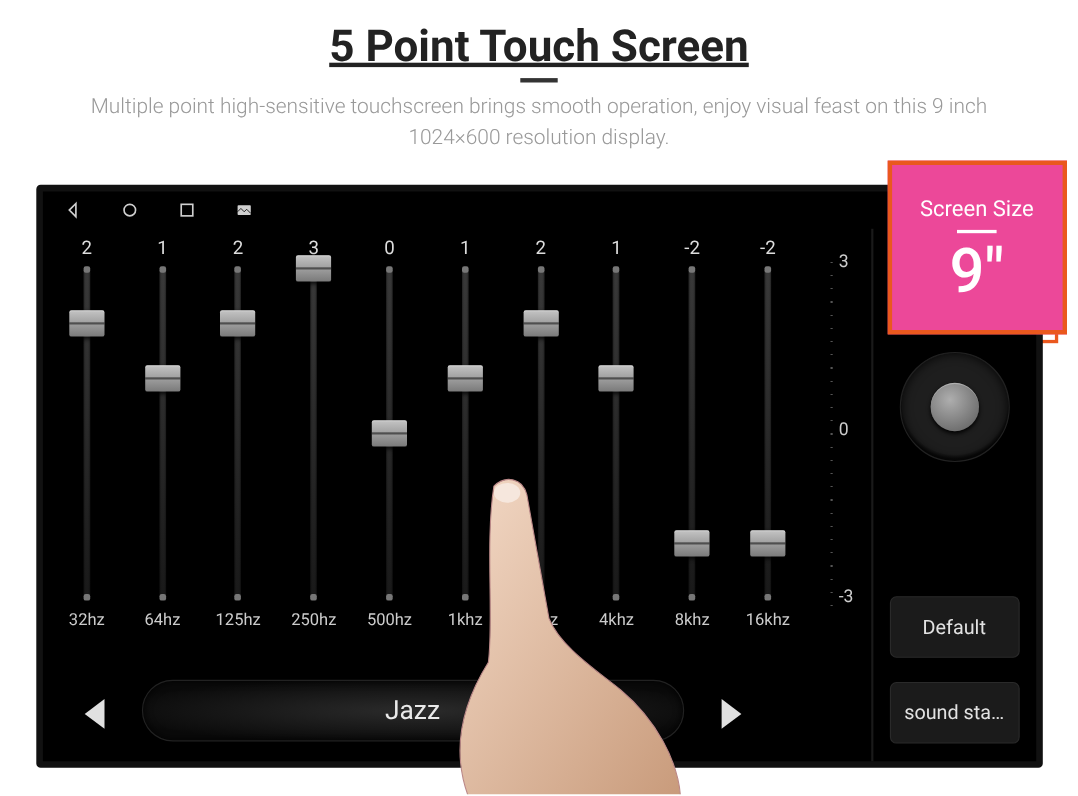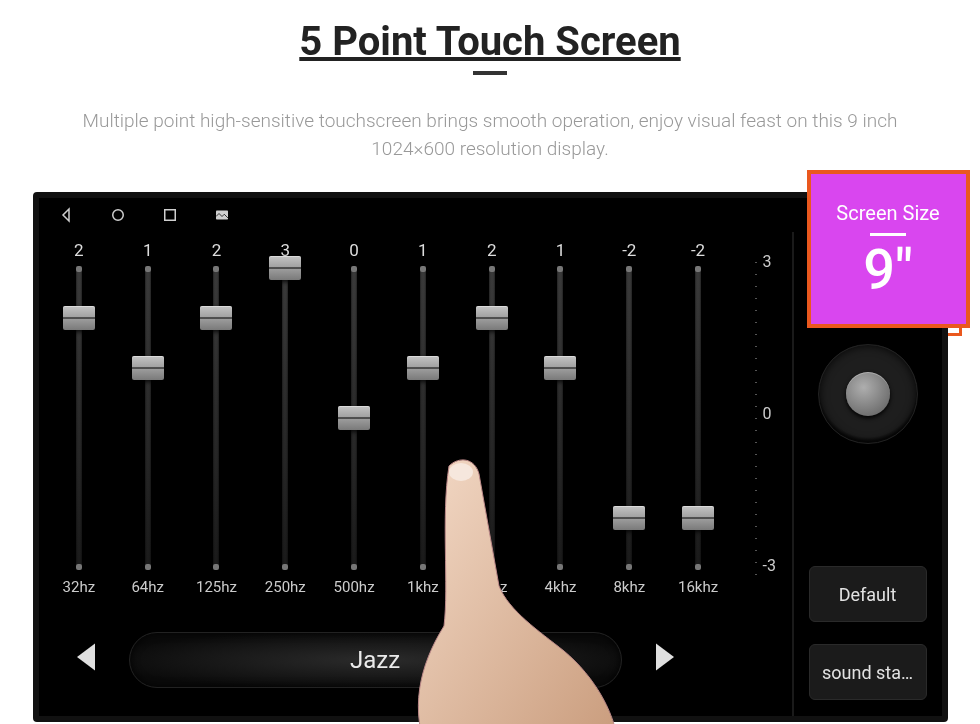--- a/index.html
+++ b/index.html
@@ -17,21 +17,21 @@
     margin-top: 18px;
     font-size: 40px;
     font-weight: 700;
     color: #222;
     text-decoration: underline;
   }
   .title-underline {
     width: 34px; height: 4px; background: #333; margin-top: 6px;
   }
   .subtitle {
-    margin-top: 32px;
+    margin-top: 8px;
     max-width: 900px;
     text-align: center;
     font-size: 19px;
     line-height: 1.45;
     color: #999;
     font-weight: 300;
   }
   .device-wrap {
     position: relative;
     margin-top: 30px;
@@ -145,21 +145,21 @@
     font-size: 16px;
     color: #ccc;
   }
   
   .preset-bar {
     position: absolute;
     left: 0; right: 230px;
     bottom: 18px;
     height: 66px;
     display: flex;
-    align-items: flex-start;
+    align-items: flex-end;
     gap: 18px;
     padding: 0 22px;
   }
   .arrow-btn {
     width: 50px; height: 50px;
     display: flex; align-items: center; justify-content: center;
     color: #e0e0e0;
   }
   .arrow-btn svg { width: 36px; height: 36px; }
   .preset-name {
@@ -228,21 +228,21 @@
     white-space: nowrap; overflow: hidden;
   }
   
   .badge {
     position: absolute;
     right: -22px;
     top: -22px;
     width: 163px;
     height: 158px;
     border: 4px solid #ea581e;
-    background: #d946ef;
+    background: #ec4899;
     box-shadow: -6px 6px 0 rgba(234,88,30,0) ;
   }
   .badge-outline {
     position: absolute;
     right: -14px;
     top: -14px;
     width: 152px; height: 158px;
     border: 3px solid #ea581e;
   }
   .badge-inner{

